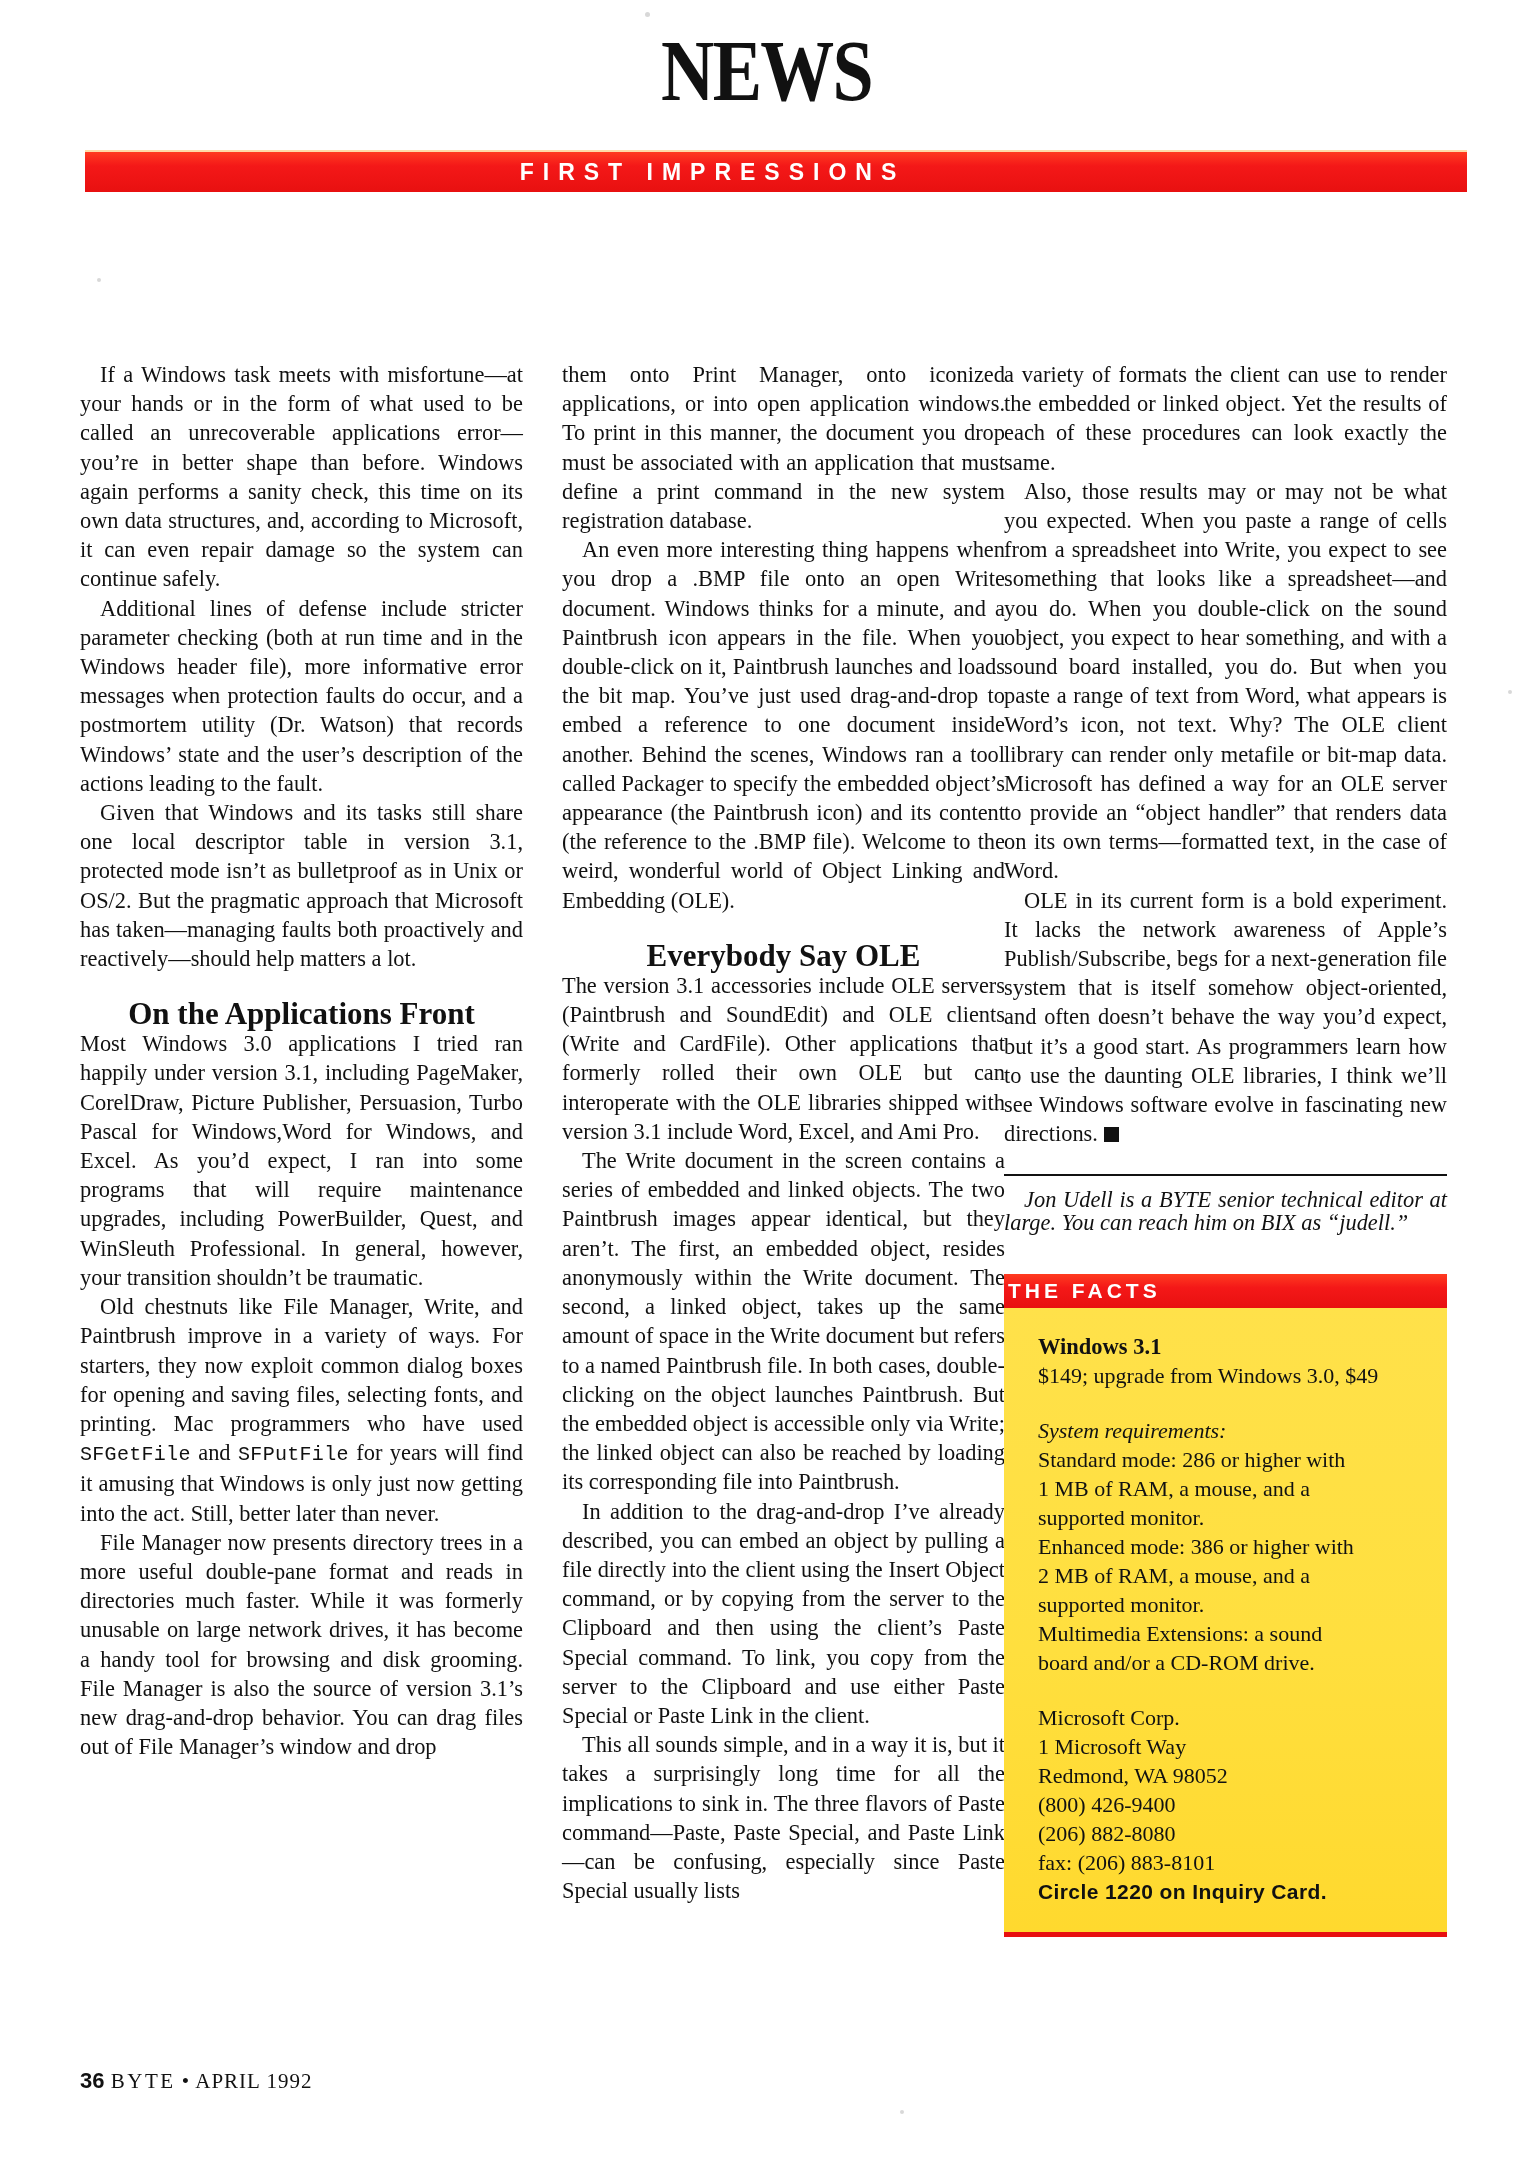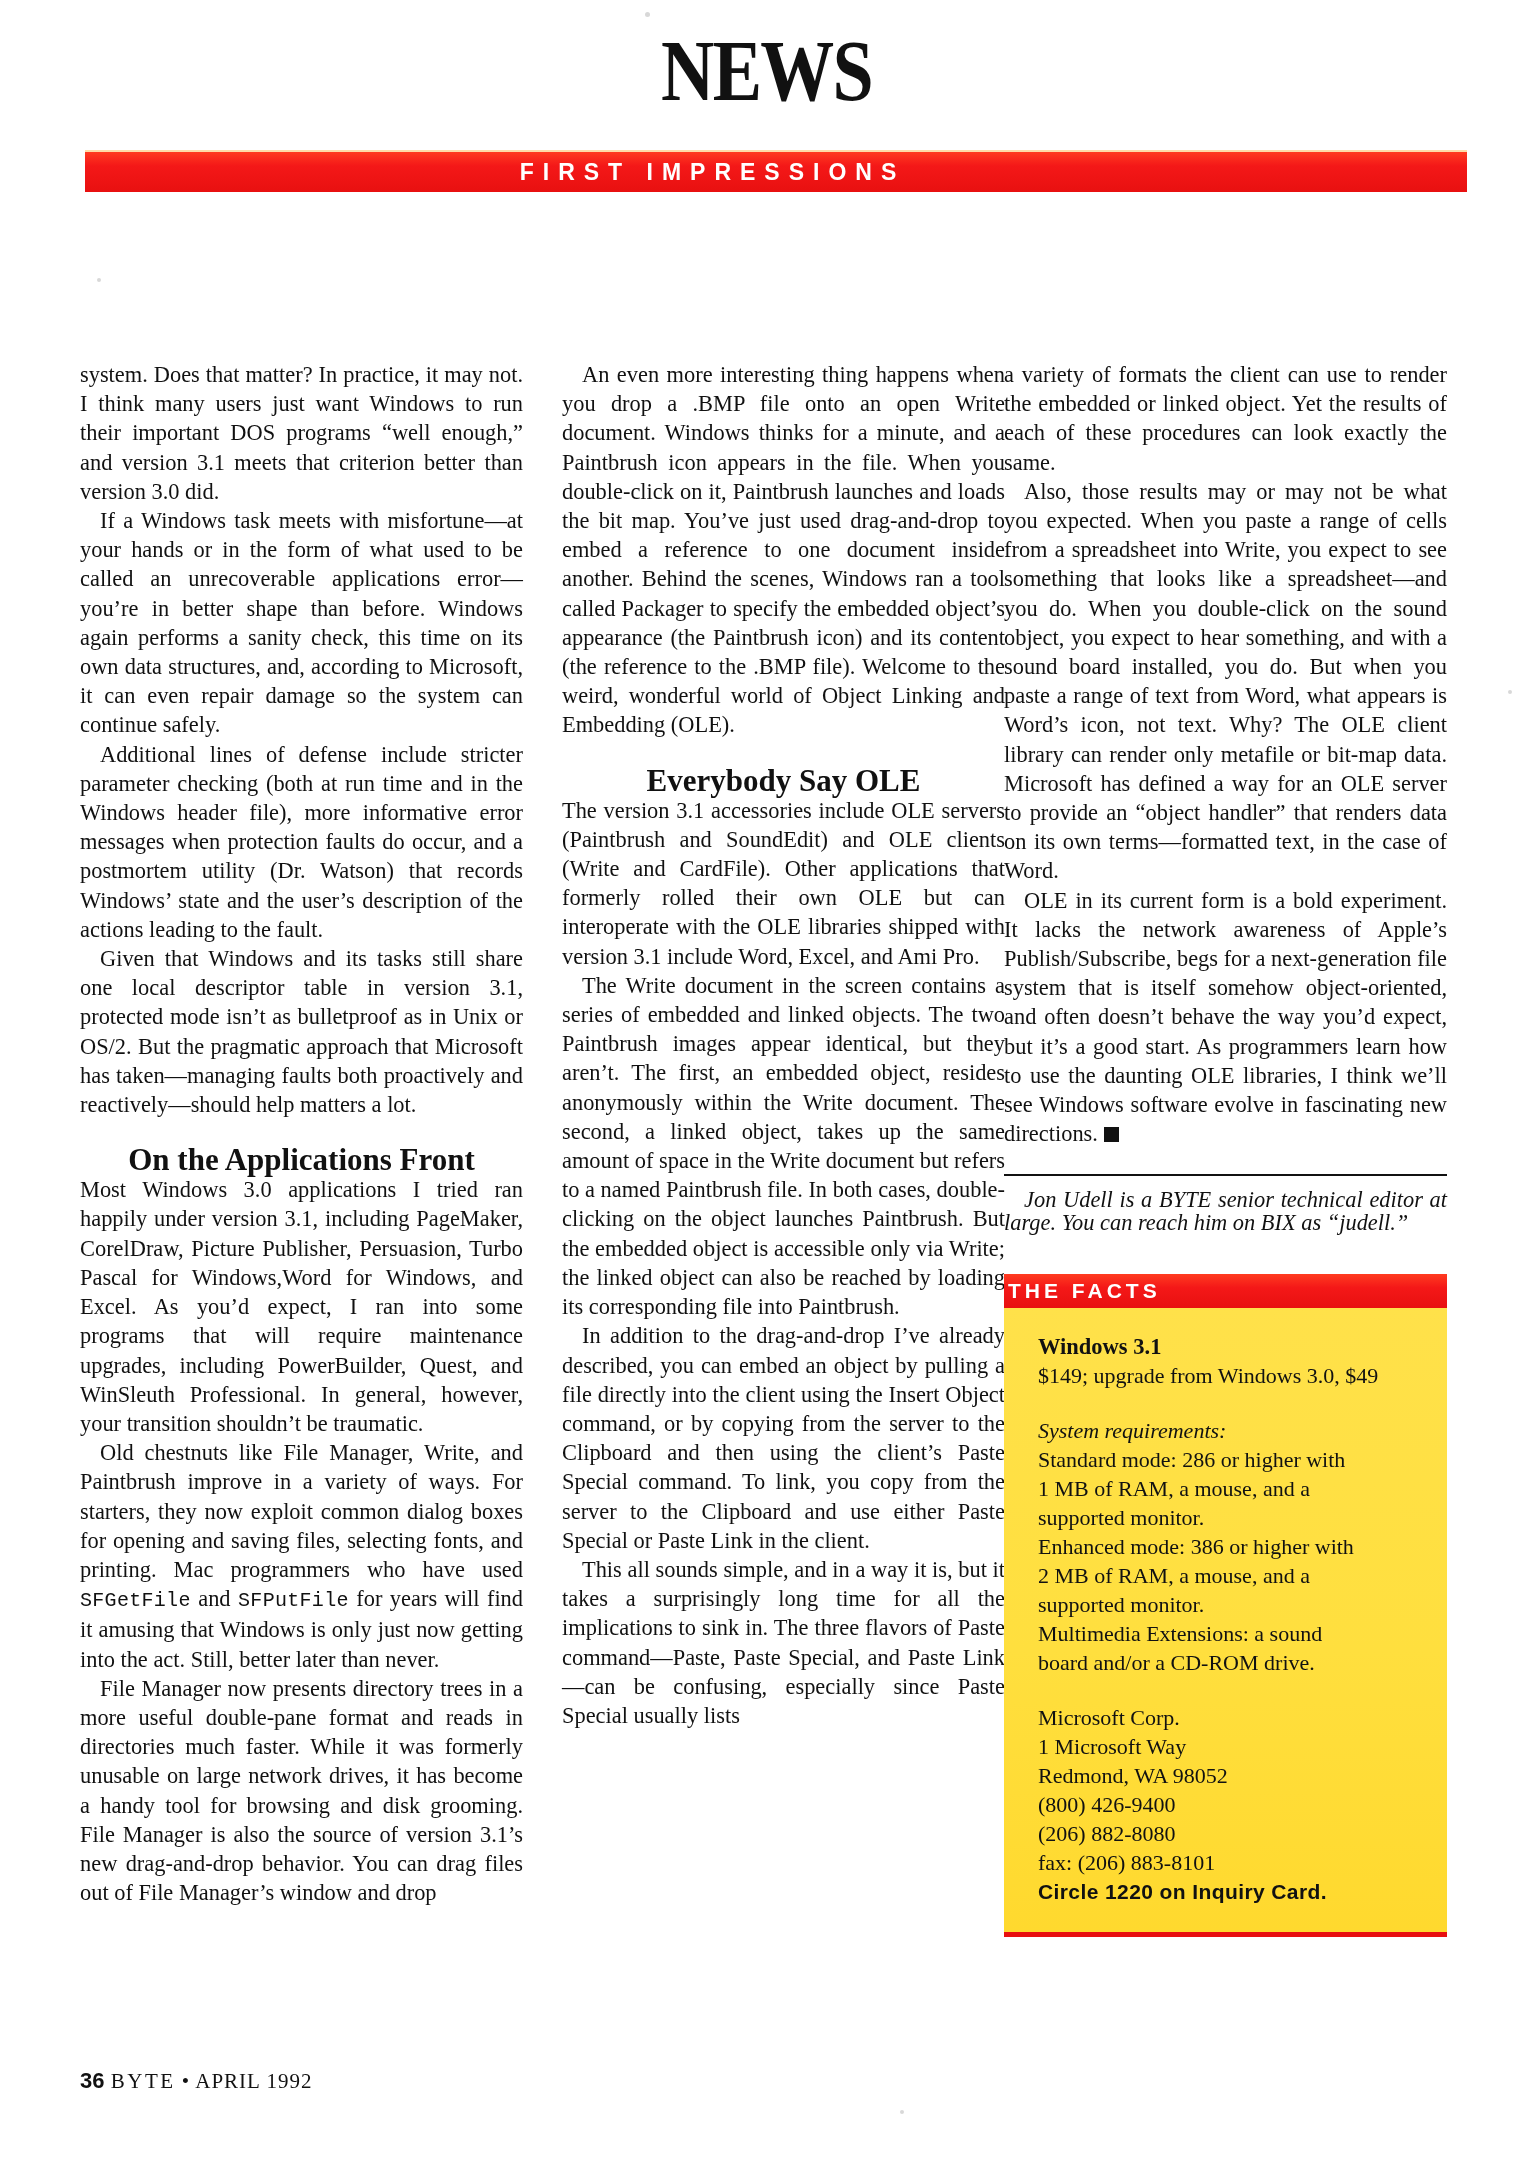--- a/index.html
+++ b/index.html
@@ -201,31 +201,31 @@
 <div class="masthead">
   <div class="news-title">NEWS</div>
   <div class="band">
     <div class="band-label">FIRST IMPRESSIONS</div>
   </div>
 </div>
 
 <div class="columns">
 
   <div class="col col-1">
-    <p class="noindent">system. Does that matter? In practice, it may not. I think many users just want Windows to run their important DOS programs “well enough,” and version 3.1 meets that criterion better than version 3.0 did.</p>
     <p>If a Windows task meets with misfortune—at your hands or in the form of what used to be called an unrecoverable applications error—you’re in better shape than before. Windows again performs a sanity check, this time on its own data structures, and, according to Microsoft, it can even repair damage so the system can continue safely.</p>
     <p>Additional lines of defense include stricter parameter checking (both at run time and in the Windows header file), more informative error messages when protection faults do occur, and a postmortem utility (Dr. Watson) that records Windows’ state and the user’s description of the actions leading to the fault.</p>
     <p>Given that Windows and its tasks still share one local descriptor table in version 3.1, protected mode isn’t as bulletproof as in Unix or OS/2. But the pragmatic approach that Microsoft has taken—managing faults both proactively and reactively—should help matters a lot.</p>
     <h2 class="subhead">On the Applications Front</h2>
     <p class="noindent">Most Windows 3.0 applications I tried ran happily under version 3.1, including PageMaker, CorelDraw, Picture Publisher, Persuasion, Turbo Pascal for Windows,Word for Windows, and Excel. As you’d expect, I ran into some programs that will require maintenance upgrades, including PowerBuilder, Quest, and WinSleuth Professional. In general, however, your transition shouldn’t be traumatic.</p>
     <p><span>Old chestnuts like File Manager, Write, and Paintbrush improve in a variety of ways. For starters, they now exploit common dialog boxes for opening and saving files, selecting fonts, and printing. Mac programmers who have used </span><code class="mono">SFGetFile</code><span> and </span><code class="mono">SFPutFile</code><span> for years will find it amusing that Windows is only just now getting into the act. Still, better later than never.</span></p>
     <p>File Manager now presents directory trees in a more useful double-pane format and reads in directories much faster. While it was formerly unusable on large network drives, it has become a handy tool for browsing and disk grooming. File Manager is also the source of version 3.1’s new drag-and-drop behavior. You can drag files out of File Manager’s window and drop</p>
   </div>
 
   <div class="col col-2">
+    <p class="noindent">them onto Print Manager, onto iconized applications, or into open application windows. To print in this manner, the document you drop must be associated with an application that must define a print command in the new system registration database.</p>
     <p>An even more interesting thing happens when you drop a .BMP file onto an open Write document. Windows thinks for a minute, and a Paintbrush icon appears in the file. When you double-click on it, Paintbrush launches and loads the bit map. You’ve just used drag-and-drop to embed a reference to one document inside another. Behind the scenes, Windows ran a tool called Packager to specify the embedded object’s appearance (the Paintbrush icon) and its content (the reference to the .BMP file). Welcome to the weird, wonderful world of Object Linking and Embedding (OLE).</p>
     <h2 class="subhead">Everybody Say OLE</h2>
     <p class="noindent">The version 3.1 accessories include OLE servers (Paintbrush and SoundEdit) and OLE clients (Write and CardFile). Other applications that formerly rolled their own OLE but can interoperate with the OLE libraries shipped with version 3.1 include Word, Excel, and Ami Pro.</p>
     <p>The Write document in the screen contains a series of embedded and linked objects. The two Paintbrush images appear identical, but they aren’t. The first, an embedded object, resides anonymously within the Write document. The second, a linked object, takes up the same amount of space in the Write document but refers to a named Paintbrush file. In both cases, double-clicking on the object launches Paintbrush. But the embedded object is accessible only via Write; the linked object can also be reached by loading its corresponding file into Paintbrush.</p>
     <p>In addition to the drag-and-drop I’ve already described, you can embed an object by pulling a file directly into the client using the Insert Object command, or by copying from the server to the Clipboard and then using the client’s Paste Special command. To link, you copy from the server to the Clipboard and use either Paste Special or Paste Link in the client.</p>
     <p>This all sounds simple, and in a way it is, but it takes a surprisingly long time for all the implications to sink in. The three flavors of Paste command—Paste, Paste Special, and Paste Link—can be confusing, especially since Paste Special usually lists</p>
   </div>
 
   <div class="col col-3">
     <p class="noindent">a variety of formats the client can use to render the embedded or linked object. Yet the results of each of these procedures can look exactly the same.</p>

